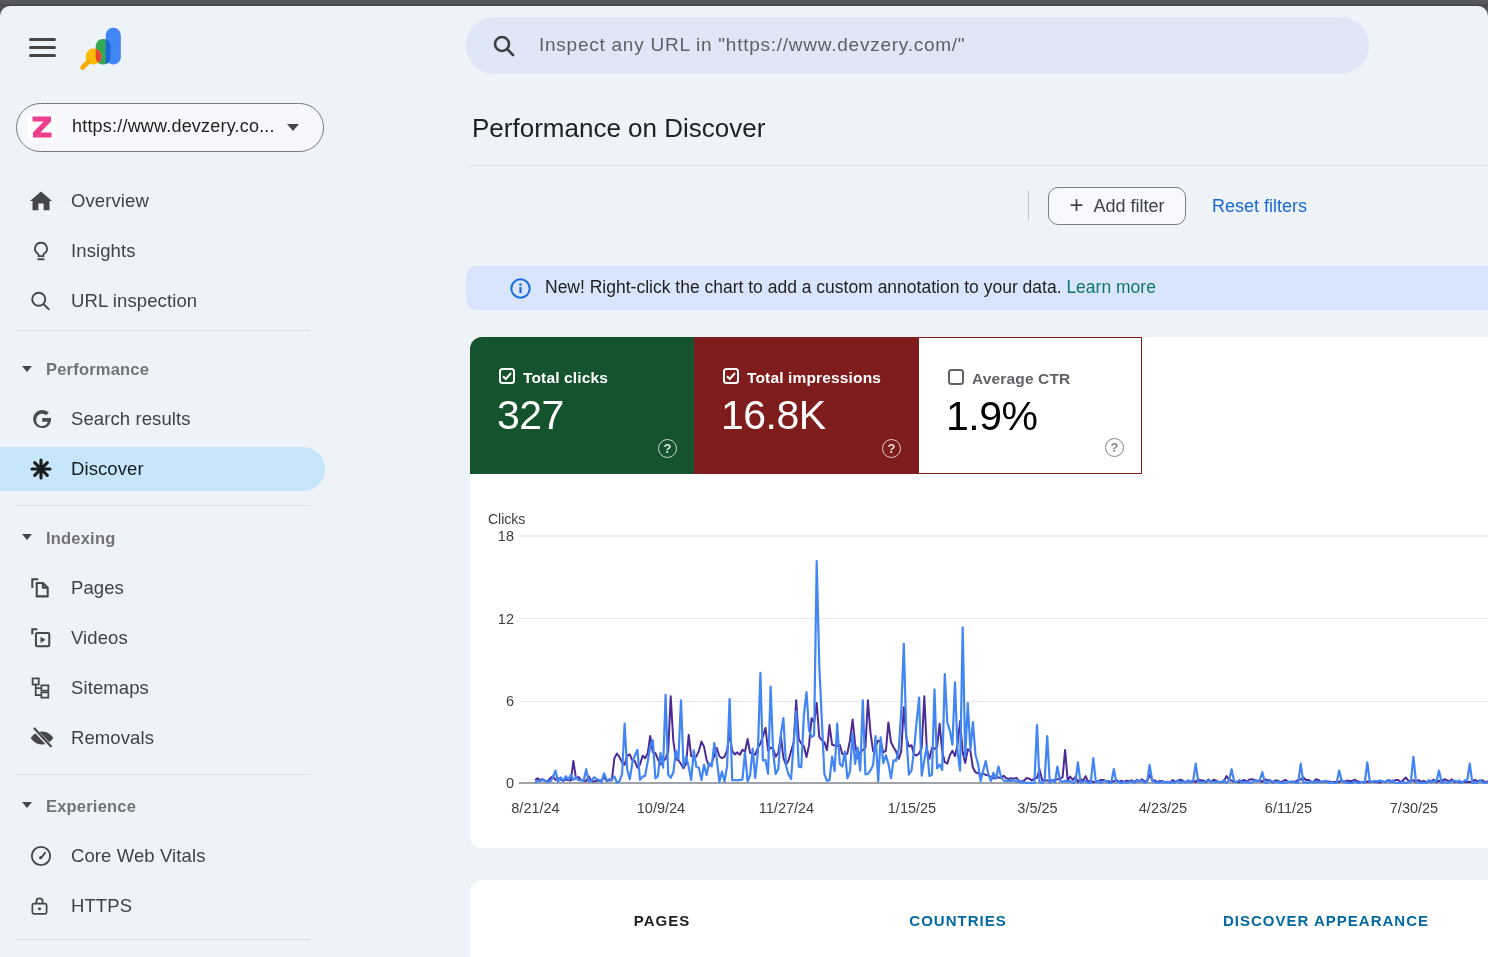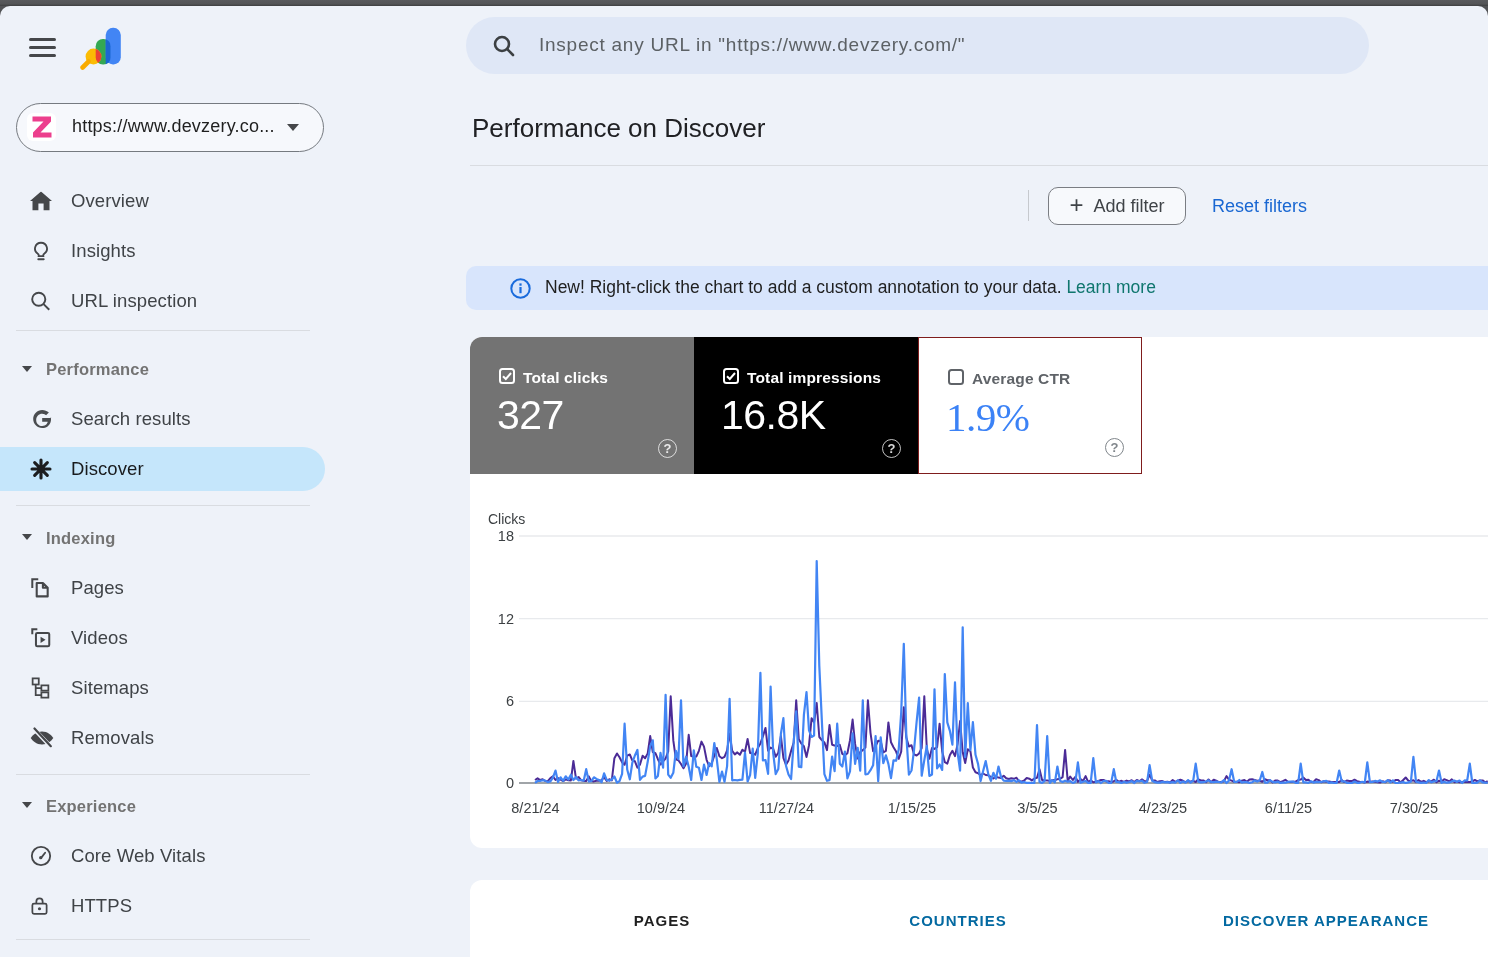--- a/index.html
+++ b/index.html
@@ -192,44 +192,44 @@
   <div class="abs banner">
     <svg class="abs" style="left:44px; top:12px;" width="21" height="21" viewBox="0 0 21 21">
           <circle cx="10.5" cy="10.5" r="9.2" stroke="#1a6bdc" stroke-width="2" fill="none"></circle>
           <rect x="9.4" y="9" width="2.2" height="6.2" fill="#1a6bdc"></rect>
           <rect x="9.4" y="5.4" width="2.2" height="2.3" fill="#1a6bdc"></rect>
         </svg>
     <div class="txt">New! Right-click the chart to add a custom annotation to your data. <span class="lm">Learn more</span></div>
   </div>
 
   <div class="abs panel">
-    <div class="card" style="left:0; width:224px; background:#737373; border-radius:12px 0 0 0;">
+    <div class="card" style="left:0; width:224px; background:#14532d; border-radius:12px 0 0 0;">
       <div class="cb" style="border:2px solid #fff;">
             <svg width="12" height="12" viewBox="0 0 12 12" style="display:block">
               <path d="M2 6.2 L4.8 9 L10 3" stroke="#fff" stroke-width="2" fill="none"></path>
             </svg>
           </div>
       <div class="lbl" style="color:#fff;">Total clicks</div>
       <div class="num" style="color:#fff;">327</div>
       <div class="help" style="border:1.6px solid rgba(255,255,255,0.75); color:rgba(255,255,255,0.85);">?</div>
     </div>
-    <div class="card" style="left:224px; width:224px; background:#000000;">
+    <div class="card" style="left:224px; width:224px; background:#7f1d1d;">
       <div class="cb" style="border:2px solid #fff;">
             <svg width="12" height="12" viewBox="0 0 12 12" style="display:block">
               <path d="M2 6.2 L4.8 9 L10 3" stroke="#fff" stroke-width="2" fill="none"></path>
             </svg>
           </div>
       <div class="lbl" style="color:#fff;">Total impressions</div>
       <div class="num" style="color:#fff;">16.8K</div>
       <div class="help" style="border:1.6px solid rgba(255,255,255,0.75); color:rgba(255,255,255,0.85);">?</div>
     </div>
     <div class="card" style="left:448px; width:224px; background:#fff; border:1px solid #7f1d1d;">
       <div class="cb" style="border:2px solid #5f6368;"></div>
       <div class="lbl" style="color:#5f6368;">Average CTR</div>
-      <div class="num" style="color:#3b82f6;font-family:Liberation Serif, serif;">1.9%</div>
+      <div class="num" style="color:#000000;">1.9%</div>
       <div class="help" style="border:1.6px solid #80868b; color:#80868b;">?</div>
     </div>
 
     <svg class="abs" style="left:0; top:168px;" width="1018" height="330" viewBox="0 0 1018 330">
     <text x="18" y="19" font-size="14px" fill="#3c4043">Clicks</text>
     <line x1="49" y1="31" x2="1018" y2="31" stroke="#e8eaed" stroke-width="1.3"></line>
     <line x1="49" y1="113.7" x2="1018" y2="113.7" stroke="#e8eaed" stroke-width="1.3"></line>
     <line x1="49" y1="196.3" x2="1018" y2="196.3" stroke="#e8eaed" stroke-width="1.3"></line>
     <line x1="49" y1="278" x2="1018" y2="278" stroke="#80868b" stroke-width="1.6"></line>
     <text x="44" y="36" font-size="14.5px" fill="#3c4043" text-anchor="end">18</text>

